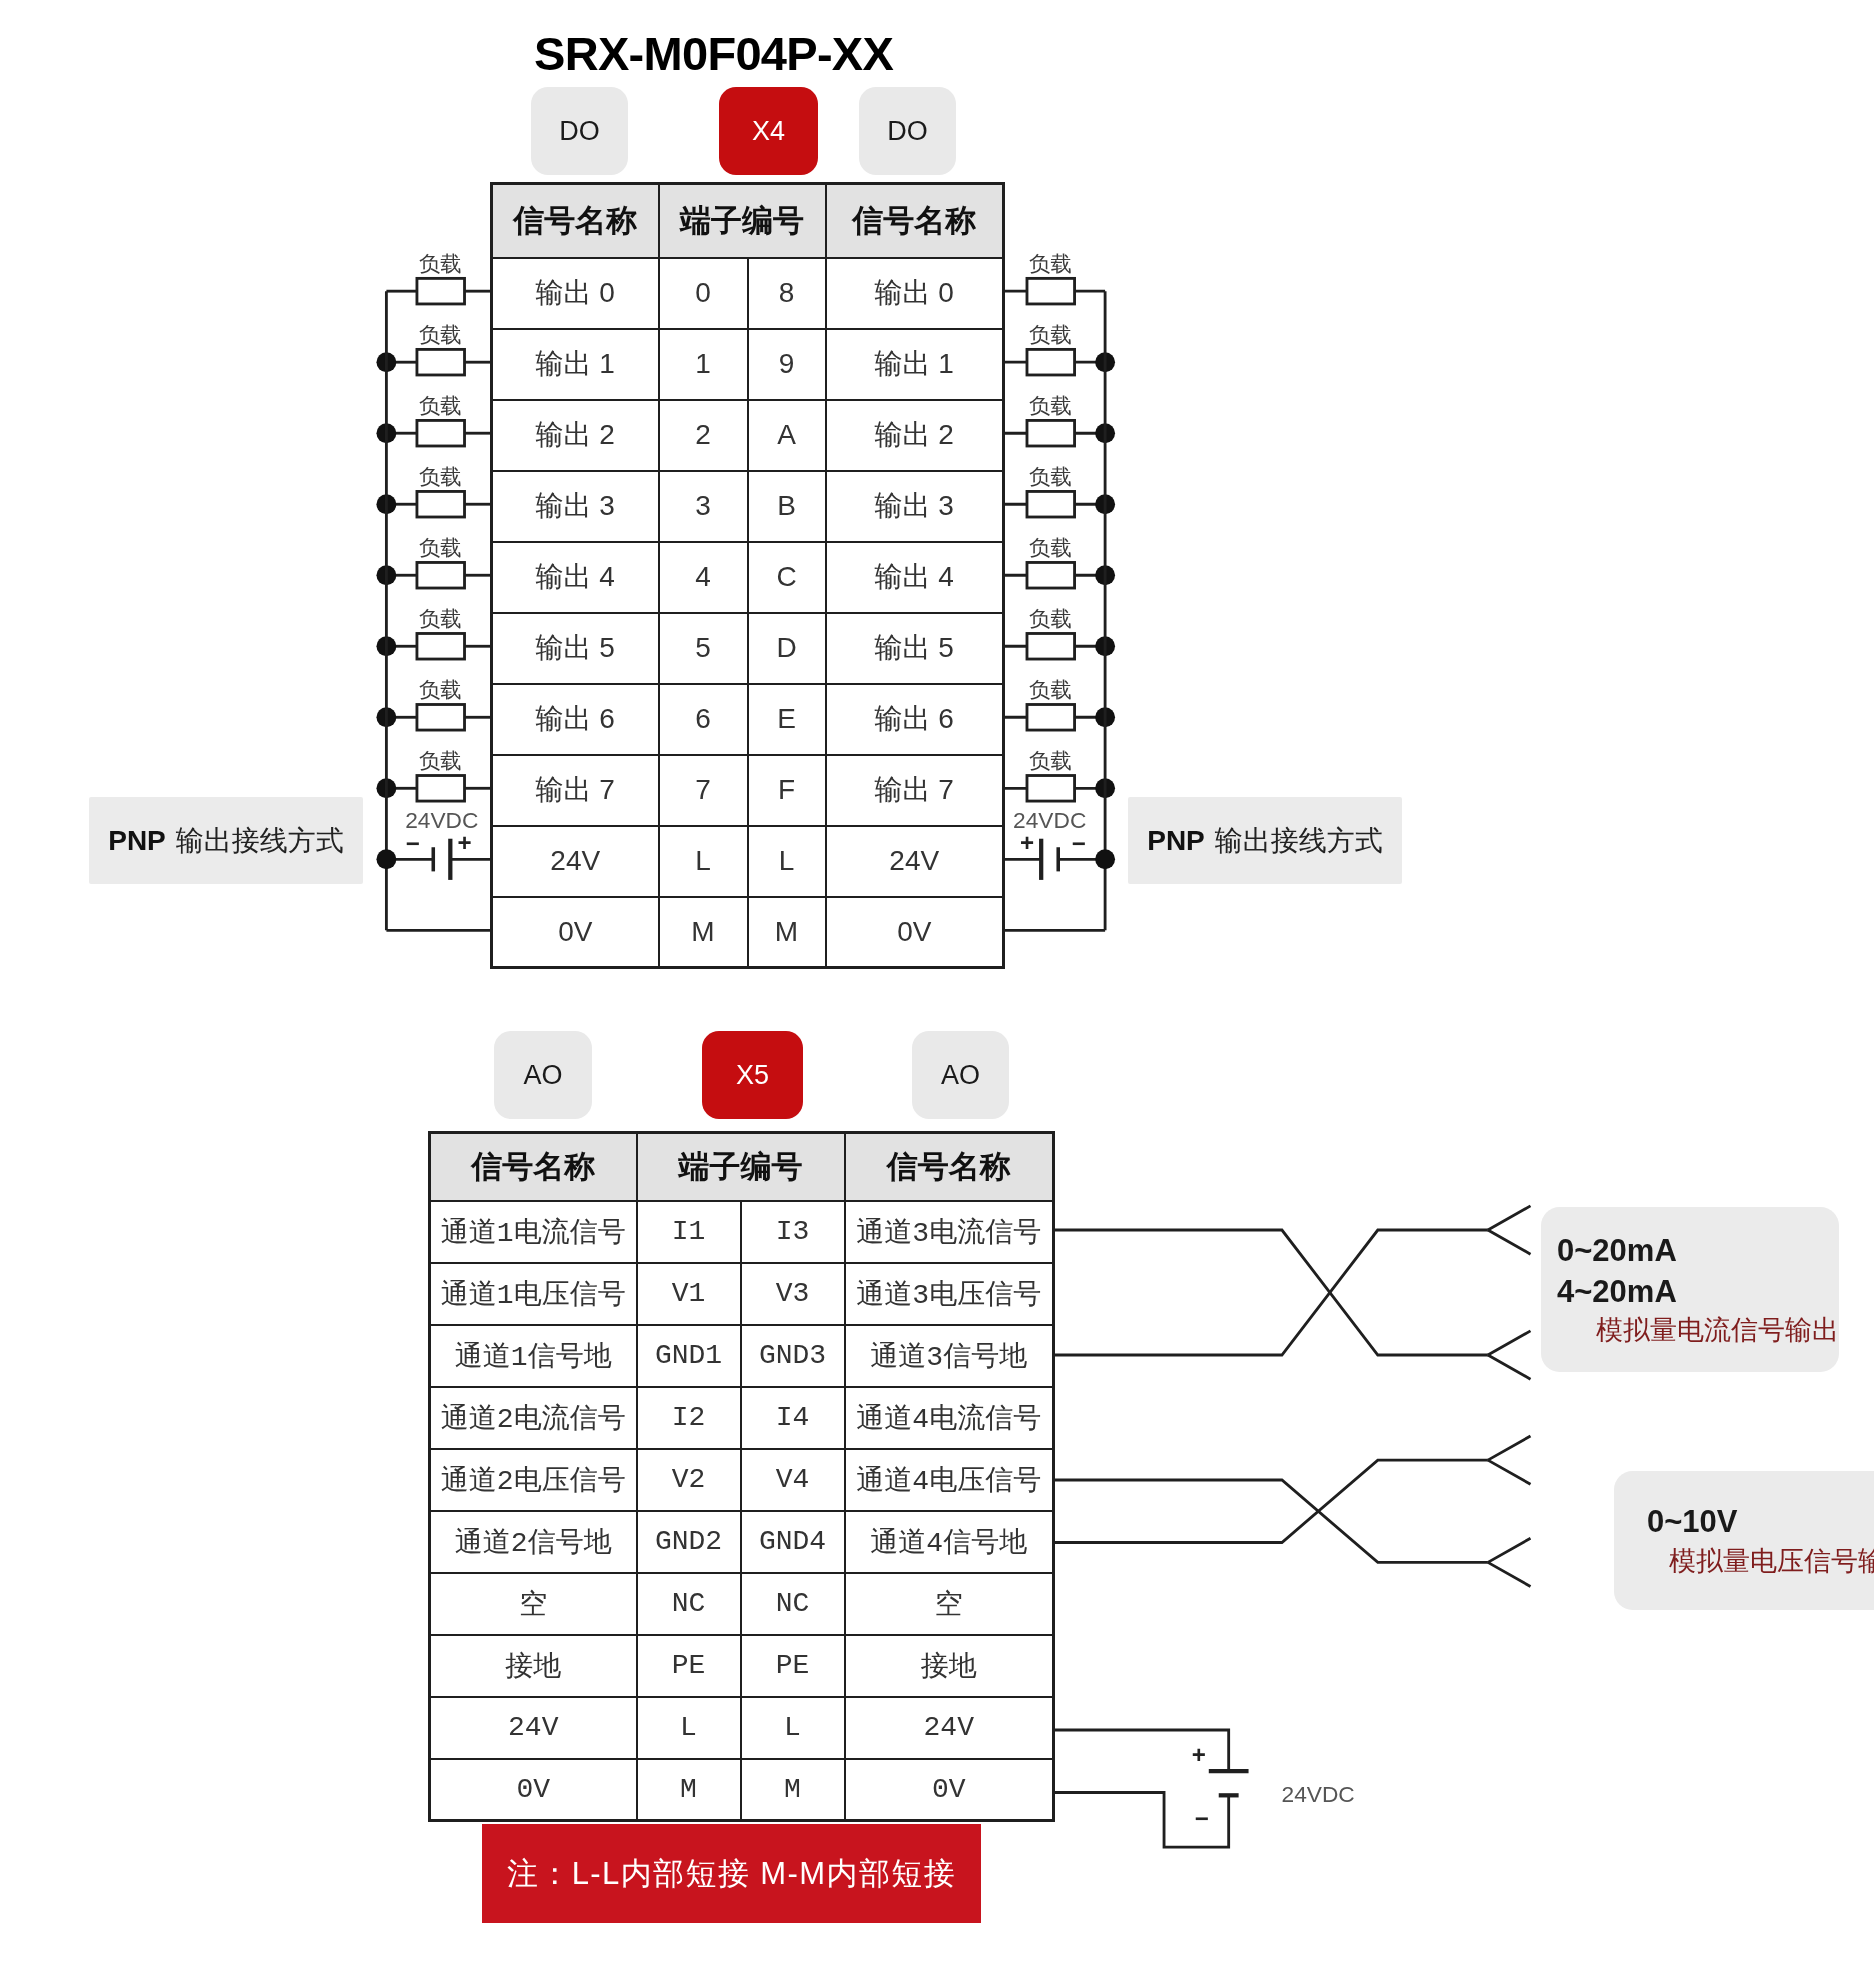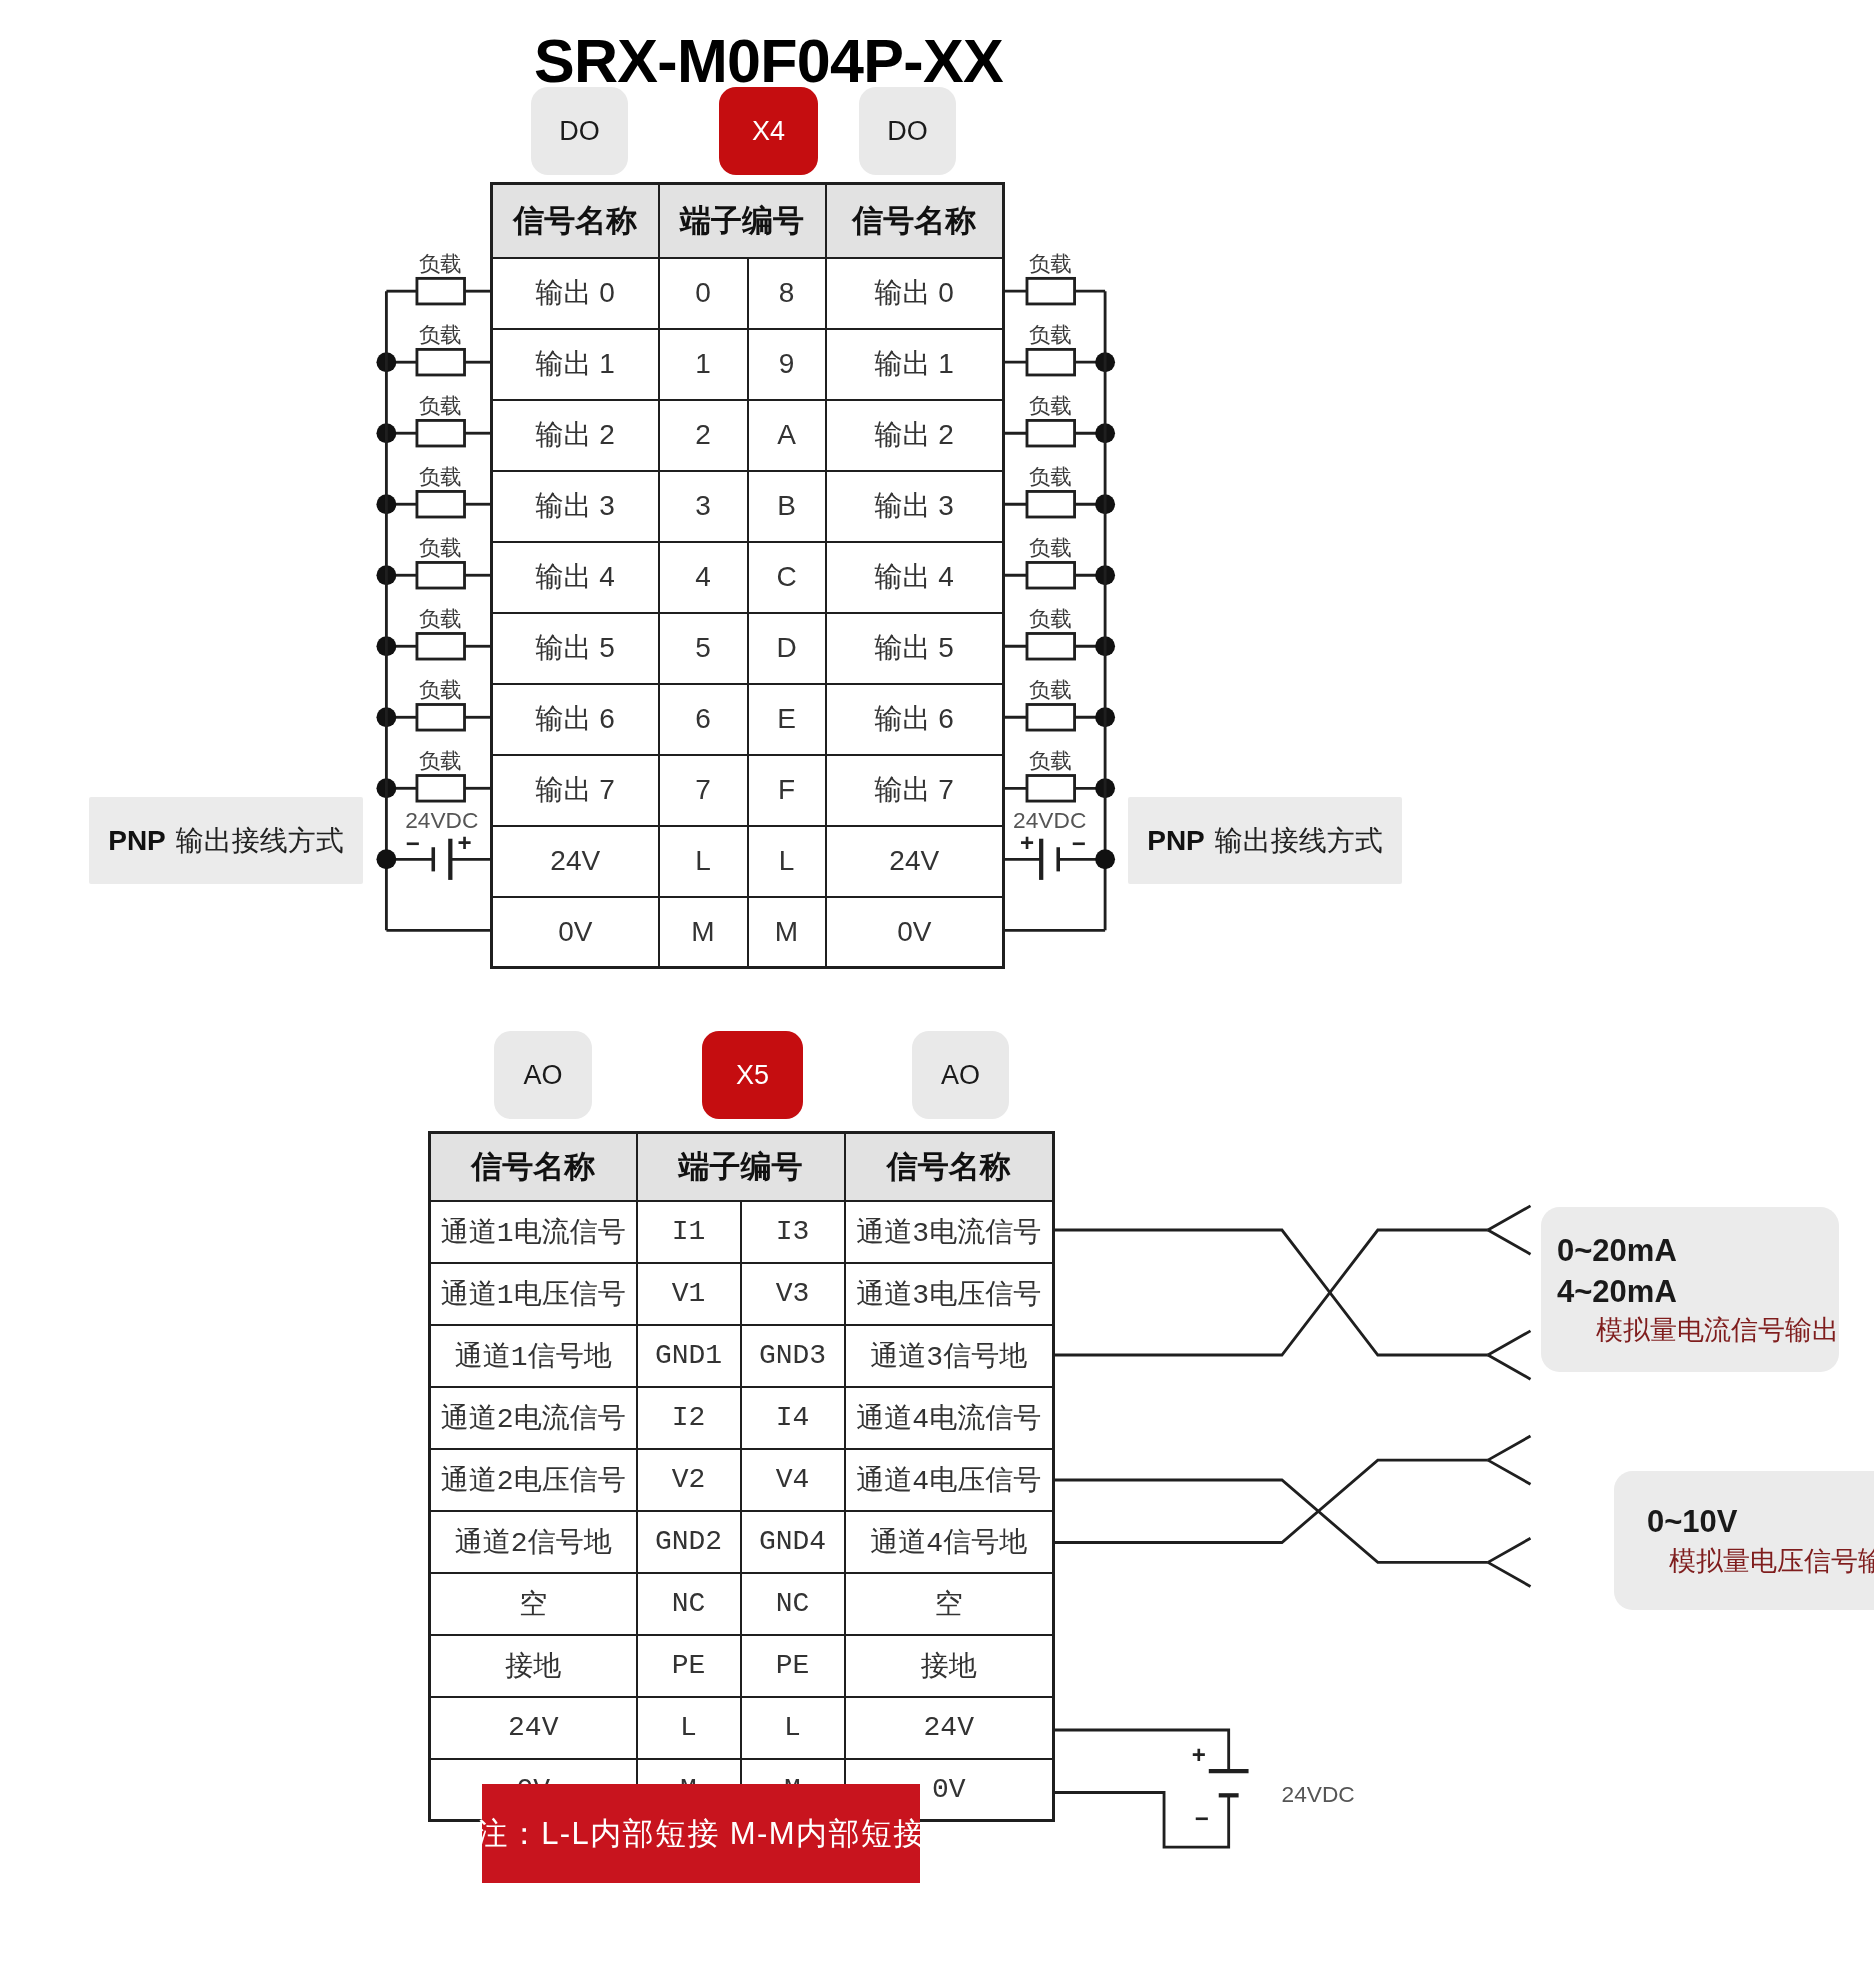--- a/index.html
+++ b/index.html
@@ -8,21 +8,21 @@
     --badge-gray:#e9e9e9;
     --header-gray:#e2e2e2;
     --panel-gray:#ebebeb;
   }
   html,body{margin:0;padding:0;background:#ffffff;}
   .canvas{
     position:relative;width:1875px;height:1975px;background:#fff;
     font-family:"Liberation Sans","DejaVu Sans",sans-serif;color:#222;overflow:hidden;
   }
   .title{
-    position:absolute;left:534px;top:25.6px;font-size:61px;font-weight:800;
+    position:absolute;left:534px;top:25.6px;font-size:47px;font-weight:800;
     letter-spacing:-0.7px;color:#000;white-space:nowrap;
   }
   .badge{
     position:absolute;height:88px;border-radius:17px;background:var(--badge-gray);
     color:#1a1a1a;font-weight:400;font-size:27px;display:flex;align-items:center;justify-content:center;
   }
   .badge.red{background:var(--accent-red);color:#fff;}
   table.sig{
     position:absolute;border-collapse:collapse;table-layout:fixed;background:#fff;
     border:3.6px solid #1f1f1f;
@@ -37,21 +37,21 @@
     display:flex;align-items:center;justify-content:center;gap:10px;font-size:28px;color:#222;white-space:nowrap;
   }
   .pnp-note b{font-weight:800;color:#111;}
   .out-note{
     position:absolute;background:var(--panel-gray);border-radius:18.5px;
     display:flex;flex-direction:column;justify-content:center;padding-left:33px;gap:5.7px;box-sizing:border-box;
   }
   .out-note .big{font-size:31px;font-weight:800;color:#1a1a1a;line-height:1.15;}
   .out-note .cap{font-size:27px;color:#7f1d1d;line-height:1.15;text-align:right;}
   .note-bar{
-    position:absolute;left:482px;top:1784px;width:438px;height:99px;background:var(--note-red);
+    position:absolute;left:482px;top:1824px;width:499px;height:99px;background:var(--note-red);
     color:#fff;font-size:31px;font-weight:500;letter-spacing:1.4px;
     display:flex;align-items:center;justify-content:center;white-space:nowrap;
   }
   svg.wiring{position:absolute;left:0;top:0;}
   .wire{stroke:#1f1f1f;stroke-width:4;fill:none;}
   .load-box{stroke:#1f1f1f;stroke-width:4;fill:#fff;}
   .plate{stroke:#1f1f1f;stroke-width:6;}
   .plate-thin{stroke:#1f1f1f;stroke-width:5;}
   .dot{fill:#111;stroke:none;}
   .load-lbl{font-size:30px;fill:#3a3a3a;text-anchor:middle;}

